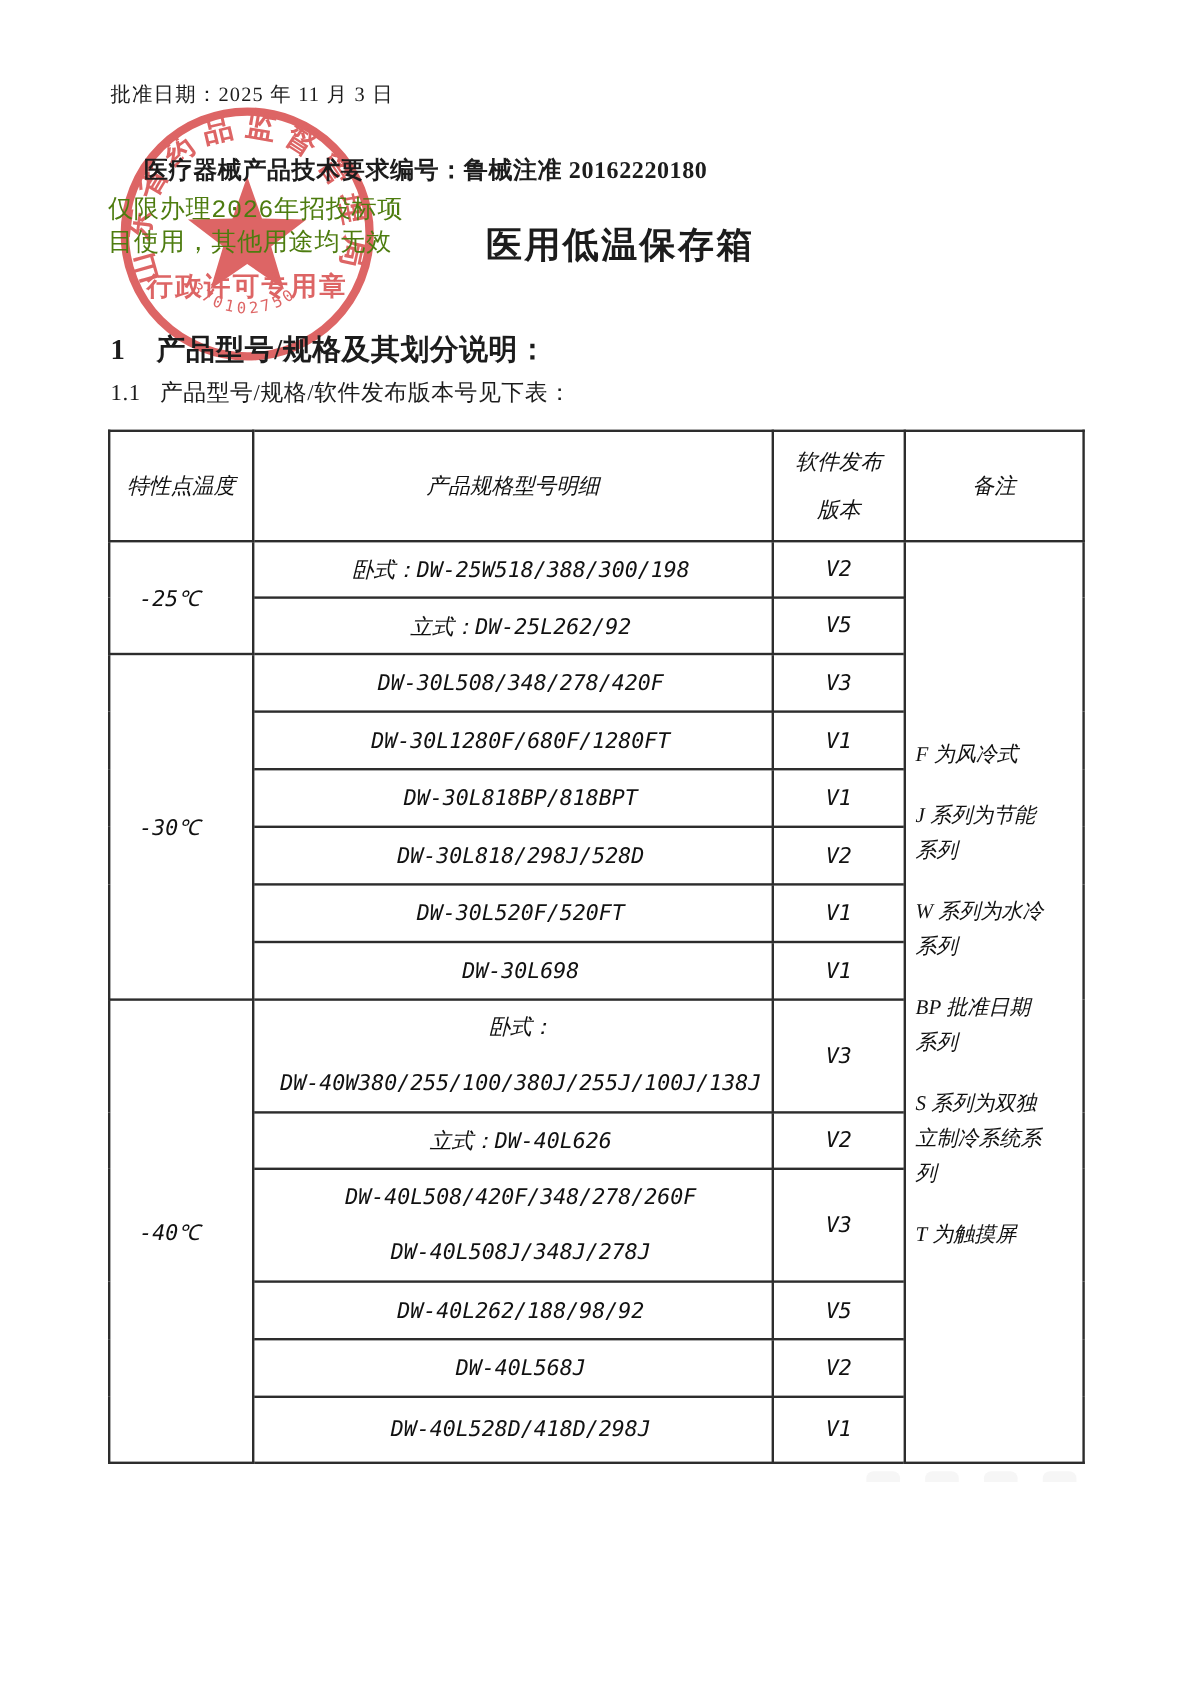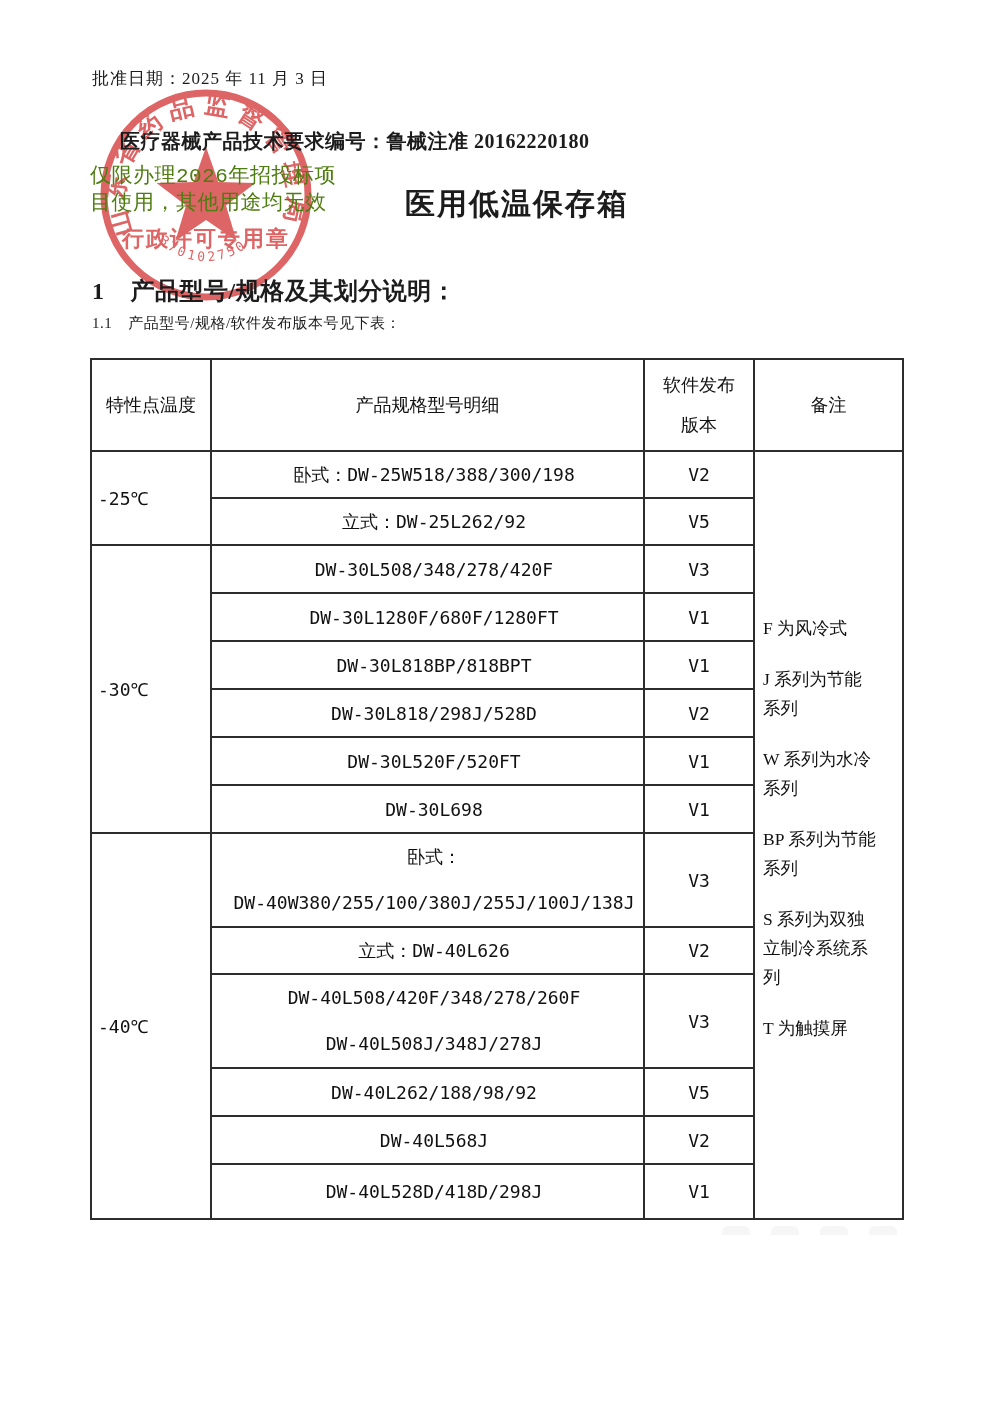--- a/index.html
+++ b/index.html
@@ -20,37 +20,37 @@
   }
   .title {
     position:absolute; left:0; right:0; top:184px; text-align:center;
     font-size:30px; font-weight:bold; letter-spacing:2px;padding-left:44px;
   }
   .sec1 {
     position:absolute; left:92px; top:255px; font-size:24px; font-weight:bold; letter-spacing:0.5px;margin-top:20px;
   }
   .sec1 .num { margin-right:26px; }
   .sec11 {
-    position:absolute; left:92px; top:314px; font-size:15px; letter-spacing:0.5px;
+    position:absolute; left:92px; top:314px; font-size:19px; letter-spacing:0.5px;
   }
   .sec11 .num { margin-right:16px; }
 
   
   table.spec {
     position:absolute; left:90px; top:358px; width:812px;
     border-collapse:collapse; table-layout:fixed;
   }
   table.spec col.c1{width:120px} table.spec col.c2{width:433px}
   table.spec col.c3{width:110px} table.spec col.c4{width:149px}
   table.spec th, table.spec td {
-    border:2px solid #2d2d2d; font-weight:normal; font-size:18px; color:#111;
+    border:2px solid #2d2d2d; font-weight:normal; font-size:18px; color:#111;font-style:italic;
   }
   table.spec tr.hrow th { height:92px; text-align:center; vertical-align:middle; }
   th.soft div { line-height:40px; }
-  td.temp { text-align:left; padding-left:6px; vertical-align:middle;
+  td.temp { text-align:left; padding-left:24px; vertical-align:middle;
     font-family:"DejaVu Sans Mono","Liberation Mono",monospace; font-size:17px;margin-left:15px; }
   td.model { text-align:center; padding-left:13px; vertical-align:middle;
     font-family:"DejaVu Sans Mono","Liberation Mono",monospace; font-size:17px; }
   td.model .ln { line-height:46px; }
   td.ver { text-align:center; vertical-align:middle;
     font-family:"DejaVu Sans Mono","Liberation Mono",monospace; font-size:17px; }
   td.remark { vertical-align:top; padding:162px 4px 0 8px;margin-top:42px; }
   td.remark .seg { margin-bottom:22px; }
   td.remark .seg div { line-height:29px; font-size:17.5px; }
   .rh47{height:47px} .rh48{height:48px} .rh93{height:93px} .rh55{height:55px}
@@ -139,21 +139,21 @@
             </div>
           <div class="seg">
             <div>J 系列为节能</div>
             <div>系列</div>
           </div>
           <div class="seg">
             <div>W 系列为水冷</div>
             <div>系列</div>
           </div>
           <div class="seg">
-            <div>BP 系列为节能</div>
+            <div>BP 批准日期</div>
             <div>系列</div>
           </div>
           <div class="seg">
             <div>S 系列为双独</div>
             <div>立制冷系统系</div>
             <div>列</div>
           </div>
           <div class="seg">
               <div>T 为触摸屏</div>
             </div>

